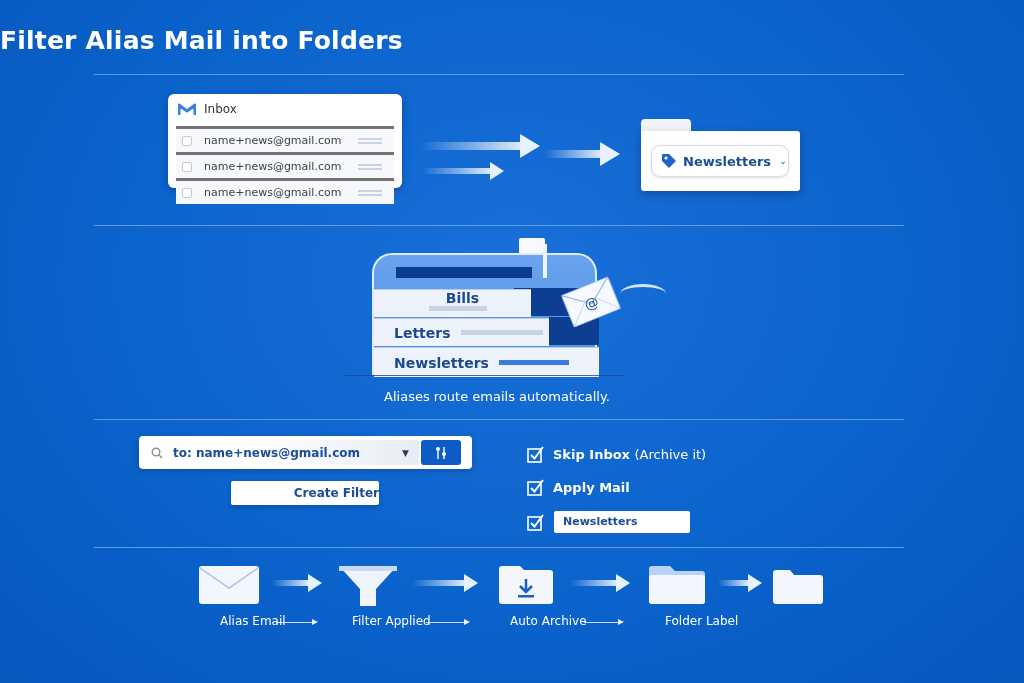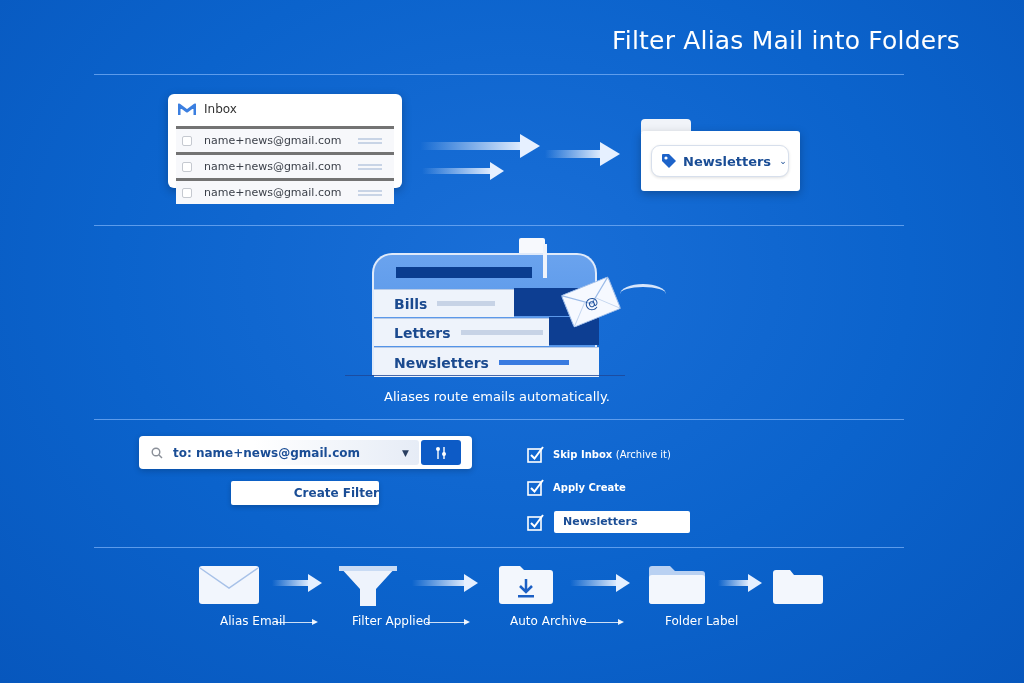--- a/index.html
+++ b/index.html
@@ -5,22 +5,22 @@
   * { box-sizing: border-box; margin: 0; padding: 0; }
   html, body { width: 1024px; height: 683px; overflow: hidden; }
   body {
     background: radial-gradient(ellipse at 50% 40%, #1a6fd8 0%, #0b63cc 55%, #0757bd 100%);
     font-family: "DejaVu Sans", sans-serif;
     position: relative;
     color: #fff;
   }
   .abs { position: absolute; }
   .title {
-    left: 0; width: 960px; top: 26px; text-align: right;
-    font-size: 25px; font-weight: normal; color: #fff; letter-spacing: 0.2px;
+    left: 0; width: 960px; top: 26px; text-align: left;
+    font-size: 25px; font-weight: bold; color: #fff; letter-spacing: 0.2px;
   }
   .divider { height: 1px; background: rgba(120,175,245,0.75); left: 94px; width: 810px; }
 
   
   .inbox-card {
     left: 168px; top: 94px; width: 234px; height: 94px;
     background: #fff; border-radius: 6px; box-shadow: 0 3px 10px rgba(0,0,0,0.25);
   }
   .inbox-head { position: absolute; left: 10px; top: 8px; display: flex; align-items: center; gap: 8px; }
   .inbox-head span.t { font-size: 12px; color: #333; }
@@ -85,21 +85,21 @@
   .search-field .dd { font-size: 9px; color: #2a3f60; margin-right: 10px; }
   .filter-btn { position: absolute; left: 282px; top: 4px; width: 40px; height: 25px; background: #0d5bc6; border-radius: 3px; display: flex; align-items: center; justify-content: center; }
   .create-btn {
     left: 231px; top: 481px; width: 148px; height: 24px; background: #fff; border-radius: 2px;
     font-size: 12px; font-weight: bold; color: #1a4d95; text-align: right; line-height: 24px;
     box-shadow: 0 2px 5px rgba(0,0,0,0.2);
   }
 
   
   .opt { display: flex; align-items: center; gap: 8px; left: 527px; }
-  .opt .otxt { font-size: 10px; font-weight: bold; color: #fff; }
+  .opt .otxt { font-size: 13px; font-weight: bold; color: #fff; }
   .opt .otxt .sub { font-weight: normal; }
   .label-input { width: 136px; height: 22px; background: #fff; border-radius: 2px; font-size: 11px; font-weight: bold; color: #1a4d95; line-height: 22px; padding-left: 9px; margin-left: 1px; }
 
   
   .flow-icon { top: 563px; }
   .flow-label { top: 614px; font-size: 12px; font-weight: normal; color: #fff; margin-left: 28px; }
   .thin-arrow { top: 622px; height: 1px; background: rgba(255,255,255,0.8); }
   .thin-arrow::after { content: ""; position: absolute; right: -2px; top: -3px; border-left: 6px solid rgba(255,255,255,0.9); border-top: 3.5px solid transparent; border-bottom: 3.5px solid transparent; }
 </style>
 </head>
@@ -165,21 +165,21 @@
     <span class="chev">⌄</span>
   </div>
 </div>
 
 <div class="abs divider" style="top:225px"></div>
 
 <div class="abs flag"></div>
 <div class="abs mailbox">
   <div class="mb-bar"></div>
   <div class="mb-dark" style="left:140px; top:33px; width:85px; height:28px;"></div>
-  <div class="mb-row" style="top:34px; width:140px;">
+  <div class="mb-row" style="top:34px; width:157px;flex-direction:column;">
     <span class="lbl">Bills</span>
     <span class="bar" style="width:58px; background:#c7d3e6;"></span>
   </div>
   <div class="mb-dark" style="left:175px; top:62px; width:50px; height:28px;"></div>
   <div class="mb-row" style="top:63px; width:175px;">
     <span class="lbl">Letters</span>
     <span class="bar" style="width:82px; background:#c7d3e6;"></span>
   </div>
   <div class="mb-row" style="top:92px; width:225px; height:30px;">
     <span class="lbl">Newsletters</span>
@@ -224,21 +224,21 @@
     <rect x="1" y="4" width="13" height="13" fill="none" stroke="#fff" stroke-width="1.6"></rect>
     <path d="M4 10 L7.5 13.5 L16 2" fill="none" stroke="#fff" stroke-width="2"></path>
   </svg>
   <span class="otxt"><span>Skip Inbox</span> <span class="sub">(Archive it)</span></span>
 </div>
 <div class="abs opt" style="top:478px">
   <svg width="18" height="18" viewBox="0 0 18 18">
     <rect x="1" y="4" width="13" height="13" fill="none" stroke="#fff" stroke-width="1.6"></rect>
     <path d="M4 10 L7.5 13.5 L16 2" fill="none" stroke="#fff" stroke-width="2"></path>
   </svg>
-  <span class="otxt">Apply Create</span>
+  <span class="otxt">Apply Mail</span>
 </div>
 <div class="abs opt" style="top:511px">
   <svg width="18" height="18" viewBox="0 0 18 18">
     <rect x="1" y="4" width="13" height="13" fill="none" stroke="#fff" stroke-width="1.6"></rect>
     <path d="M4 10 L7.5 13.5 L16 2" fill="none" stroke="#fff" stroke-width="2"></path>
   </svg>
   <span class="label-input">Newsletters</span>
 </div>
 
 <div class="abs divider" style="top:547px"></div>

